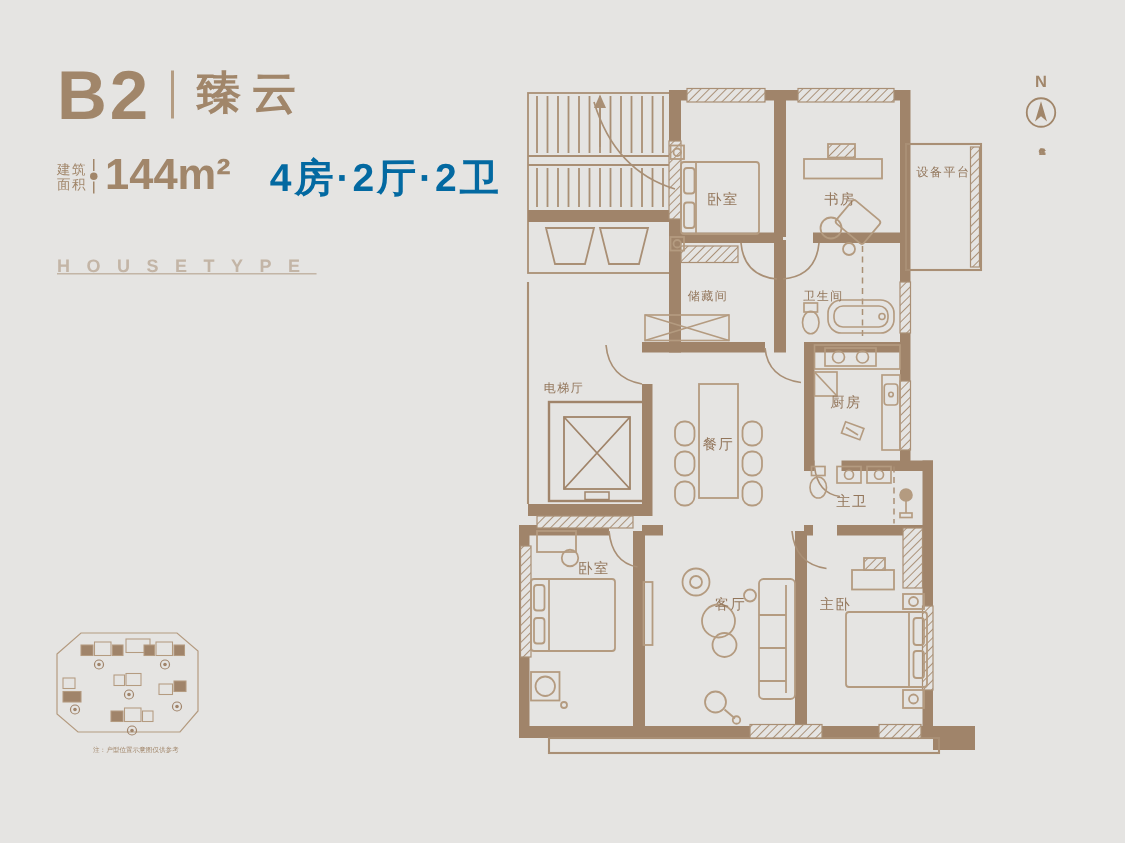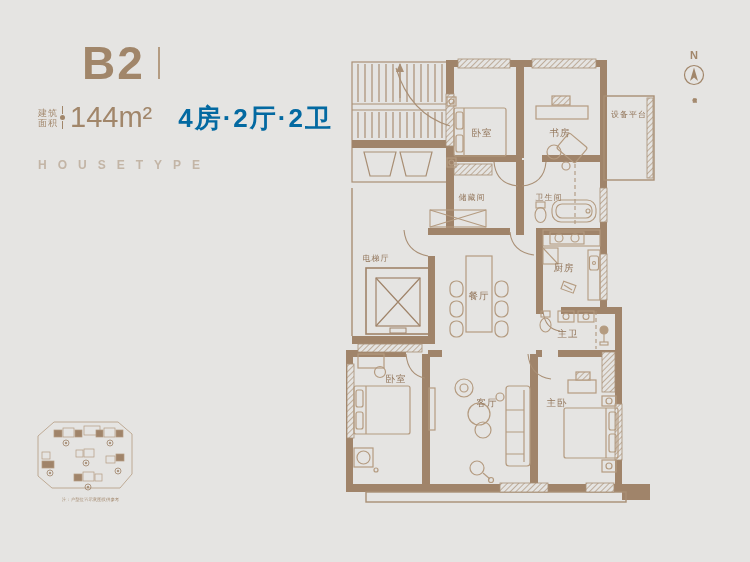--- a/index.html
+++ b/index.html
@@ -4,47 +4,48 @@
 <style>
   html,body{margin:0;padding:0;}
   body{
     width:750px;height:562px;position:relative;overflow:hidden;
     background:#e5e4e2;
     font-family:"Liberation Sans","DejaVu Sans",sans-serif;
     color:#a1866a;
   }
   .header{position:absolute;left:38px;top:40px;}
   .title-row{display:flex;align-items:center;}
-  .unit{font-size:46px;font-weight:bold;letter-spacing:2px;color:#a1866a;line-height:1;margin-left:44px;}
+  .unit{font-size:46px;font-weight:bold;letter-spacing:2px;color:#a1866a;line-height:1;}
   .title-divider{width:2px;height:32px;background:#b49c82;margin:0 15px 0 13px;}
   .name{font-size:30px;font-weight:bold;letter-spacing:7px;color:#a1866a;line-height:1;}
   .area-row{display:flex;align-items:center;margin-top:17px;}
   .area-label{display:flex;flex-direction:column;justify-content:center;font-size:9px;font-weight:normal;line-height:10px;letter-spacing:1px;color:#a1866a;}
   .area-mark{display:flex;flex-direction:column;align-items:center;margin:0 5px 0 2px;}
   .area-mark .tick{width:1.5px;height:8px;background:#a1866a;}
   .area-mark .dot{width:5px;height:5px;border-radius:50%;background:#a1866a;margin:1px 0;}
-  .area-value{font-size:29px;font-weight:normal;line-height:1;color:#a1866a;}
+  .area-value{font-size:29px;font-weight:bold;line-height:1;color:#a1866a;}
   .layout-value{font-size:26px;font-weight:bold;line-height:1;letter-spacing:2px;margin-left:26px;color:#0369a1;}
-  .watermark{margin-top:26px;font-size:12px;font-weight:bold;letter-spacing:11px;color:rgba(161,134,106,0.5);}
+  .watermark{margin-top:38px;font-size:12px;font-weight:bold;letter-spacing:11px;color:rgba(161,134,106,0.5);text-decoration:underline;}
   .compass{position:absolute;left:681px;top:50px;width:26px;text-align:center;}
   .compass-n{font-size:11px;font-weight:bold;color:#a1866a;line-height:1;margin-bottom:2px;}
   .compass-note{margin:3px auto 0;writing-mode:vertical-rl;text-orientation:upright;font-size:8px;line-height:9px;color:#a1866a;transform:scale(0.58);transform-origin:top center;letter-spacing:0;}
   .siteplan{position:absolute;left:28px;top:416px;}
   .siteplan-caption{position:absolute;left:62px;top:497px;font-size:8px;color:#a1866a;transform:scale(0.55);transform-origin:left top;white-space:nowrap;}
   .plan-svg{position:absolute;left:0;top:0;}
   .room-label{font-size:9.5px;fill:#92755a;text-anchor:middle;letter-spacing:1px;}
   .room-label.small{font-size:8px;}
 </style>
 </head>
 <body>
 
 <div class="header">
   <div class="title-row">
     <span class="unit">B2</span>
     <span class="title-divider"></span>
+    <span class="name">臻云</span>
   </div>
   <div class="area-row">
     <div class="area-label">
       <span>建筑</span>
       <span>面积</span>
     </div>
     <div class="area-mark">
       <span class="tick"></span>
       <span class="dot"></span>
       <span class="tick"></span>

